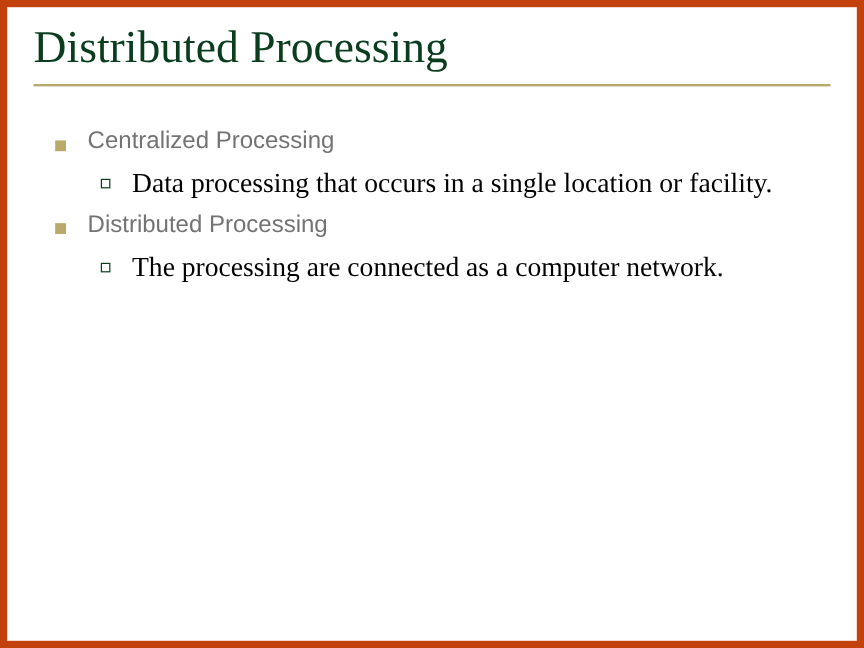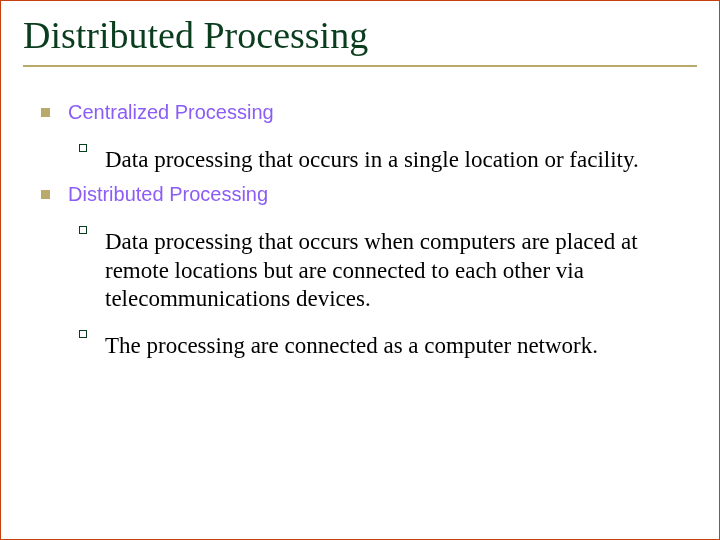--- a/index.html
+++ b/index.html
@@ -8,45 +8,45 @@
     height: 540px;
     background: #ffffff;
     font-family: "Times New Roman", Times, serif;
     position: relative;
     overflow: hidden;
   }
   .slide {
     width: 100%;
     height: 100%;
     padding: 12px 22px 30px 22px;
-    border: 1px solid #c2410c;
+    border: 6px solid #c2410c;
   }
   .title {
     font-size: 38px;
     color: #0a3c1e;
     font-weight: normal;
     padding-bottom: 6px;
     margin-bottom: 2px;
   }
   .title-underline {
     height: 2px;
     background: #b9a96b;
     width: 100%;
     margin-bottom: 34px;
   }
   .content {
     padding-left: 18px;
     padding-right: 10px;
   }
   .level1 {
     display: flex;
-    align-items: flex-start;
+    align-items: center;
     font-family: Arial, Helvetica, sans-serif;
     font-size: 20px;
-    color: #8b5cf6;
+    color: #737373;
     margin-bottom: 10px;
   }
   .level1 .bullet-sq {
     width: 9px;
     height: 9px;
     background: #b9a96b;
     flex: 0 0 auto;
     margin-top: 7px;
     margin-right: 18px;
   }
@@ -66,21 +66,20 @@
   .level2 .bullet-hollow {
     width: 8px;
     height: 8px;
     border: 1.5px solid #0a3c1e;
     flex: 0 0 auto;
     margin-top: 10px;
     margin-right: 18px;
   }
   .level2 .text {
     flex: 1;
-    margin-top: 12px;
   }
 </style>
 </head>
 <body>
 
 <div class="slide">
   <div class="title">Distributed Processing</div>
   <div class="title-underline"></div>
 
   <div class="content">
@@ -96,22 +95,18 @@
       </div>
     </div>
 
     <div class="level1">
       <div class="bullet-sq"></div>
       <div>Distributed Processing</div>
     </div>
     <div class="level2-wrap">
       <div class="level2">
         <div class="bullet-hollow"></div>
-        <div class="text">Data processing that occurs when computers are placed at remote locations but are connected to each other via telecommunications devices.</div>
-      </div>
-      <div class="level2">
-        <div class="bullet-hollow"></div>
         <div class="text">The processing are connected as a computer network.</div>
       </div>
     </div>
 
   </div>
 </div>
 
 </body></html>

